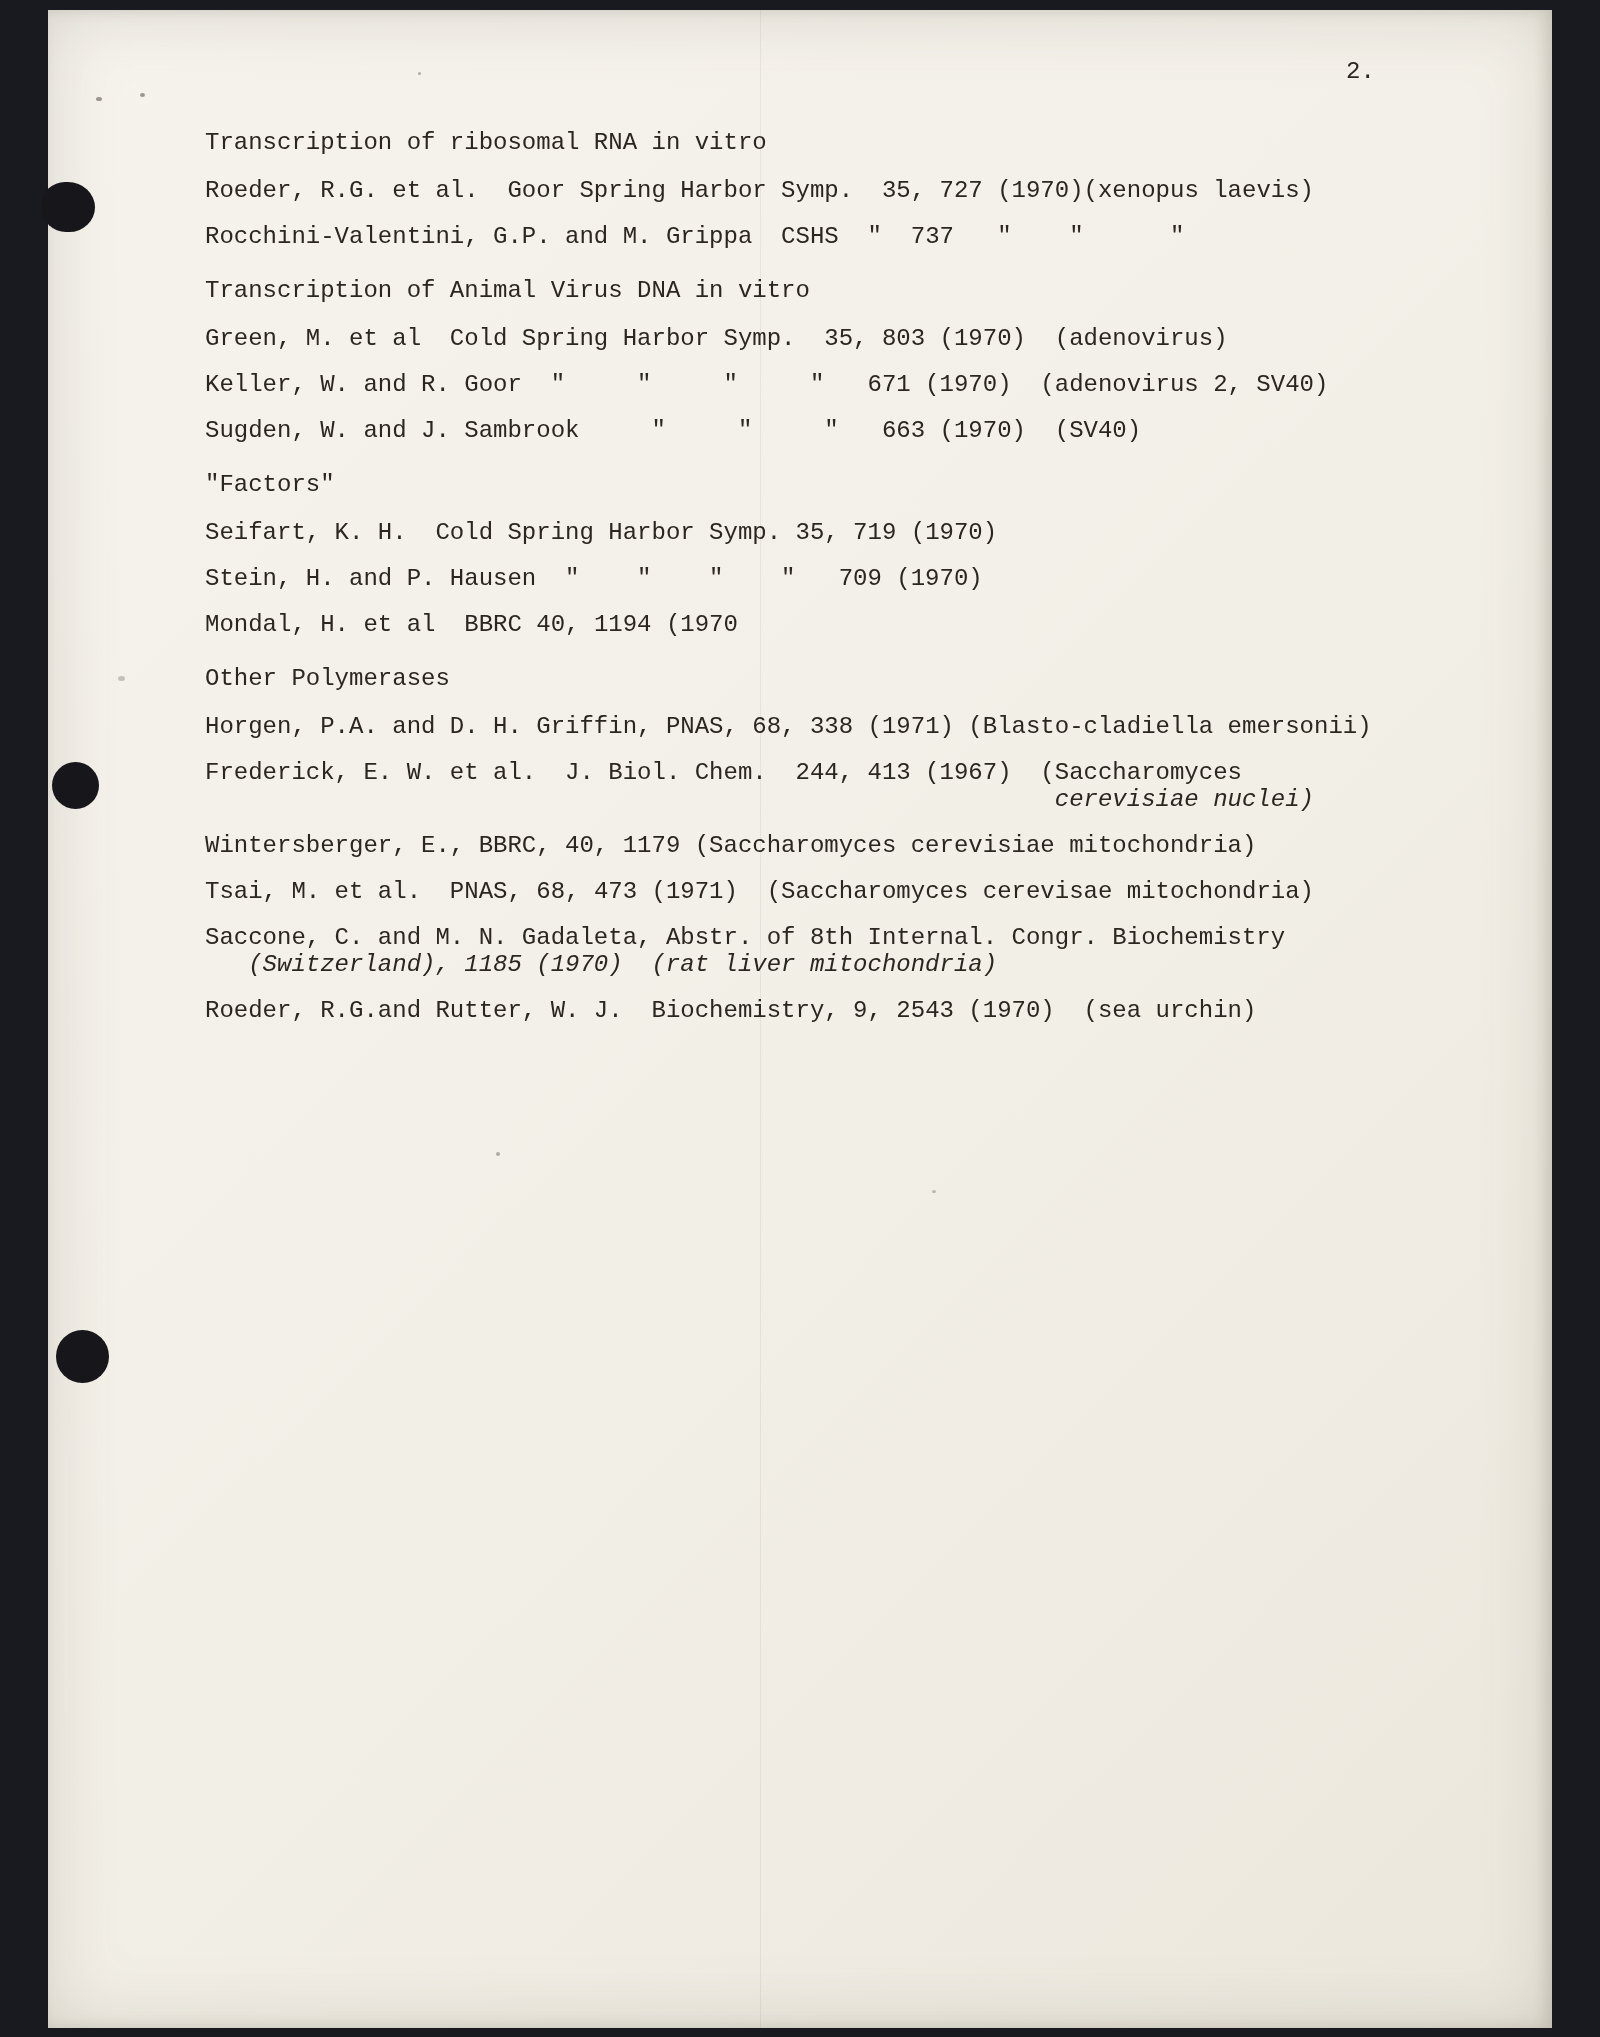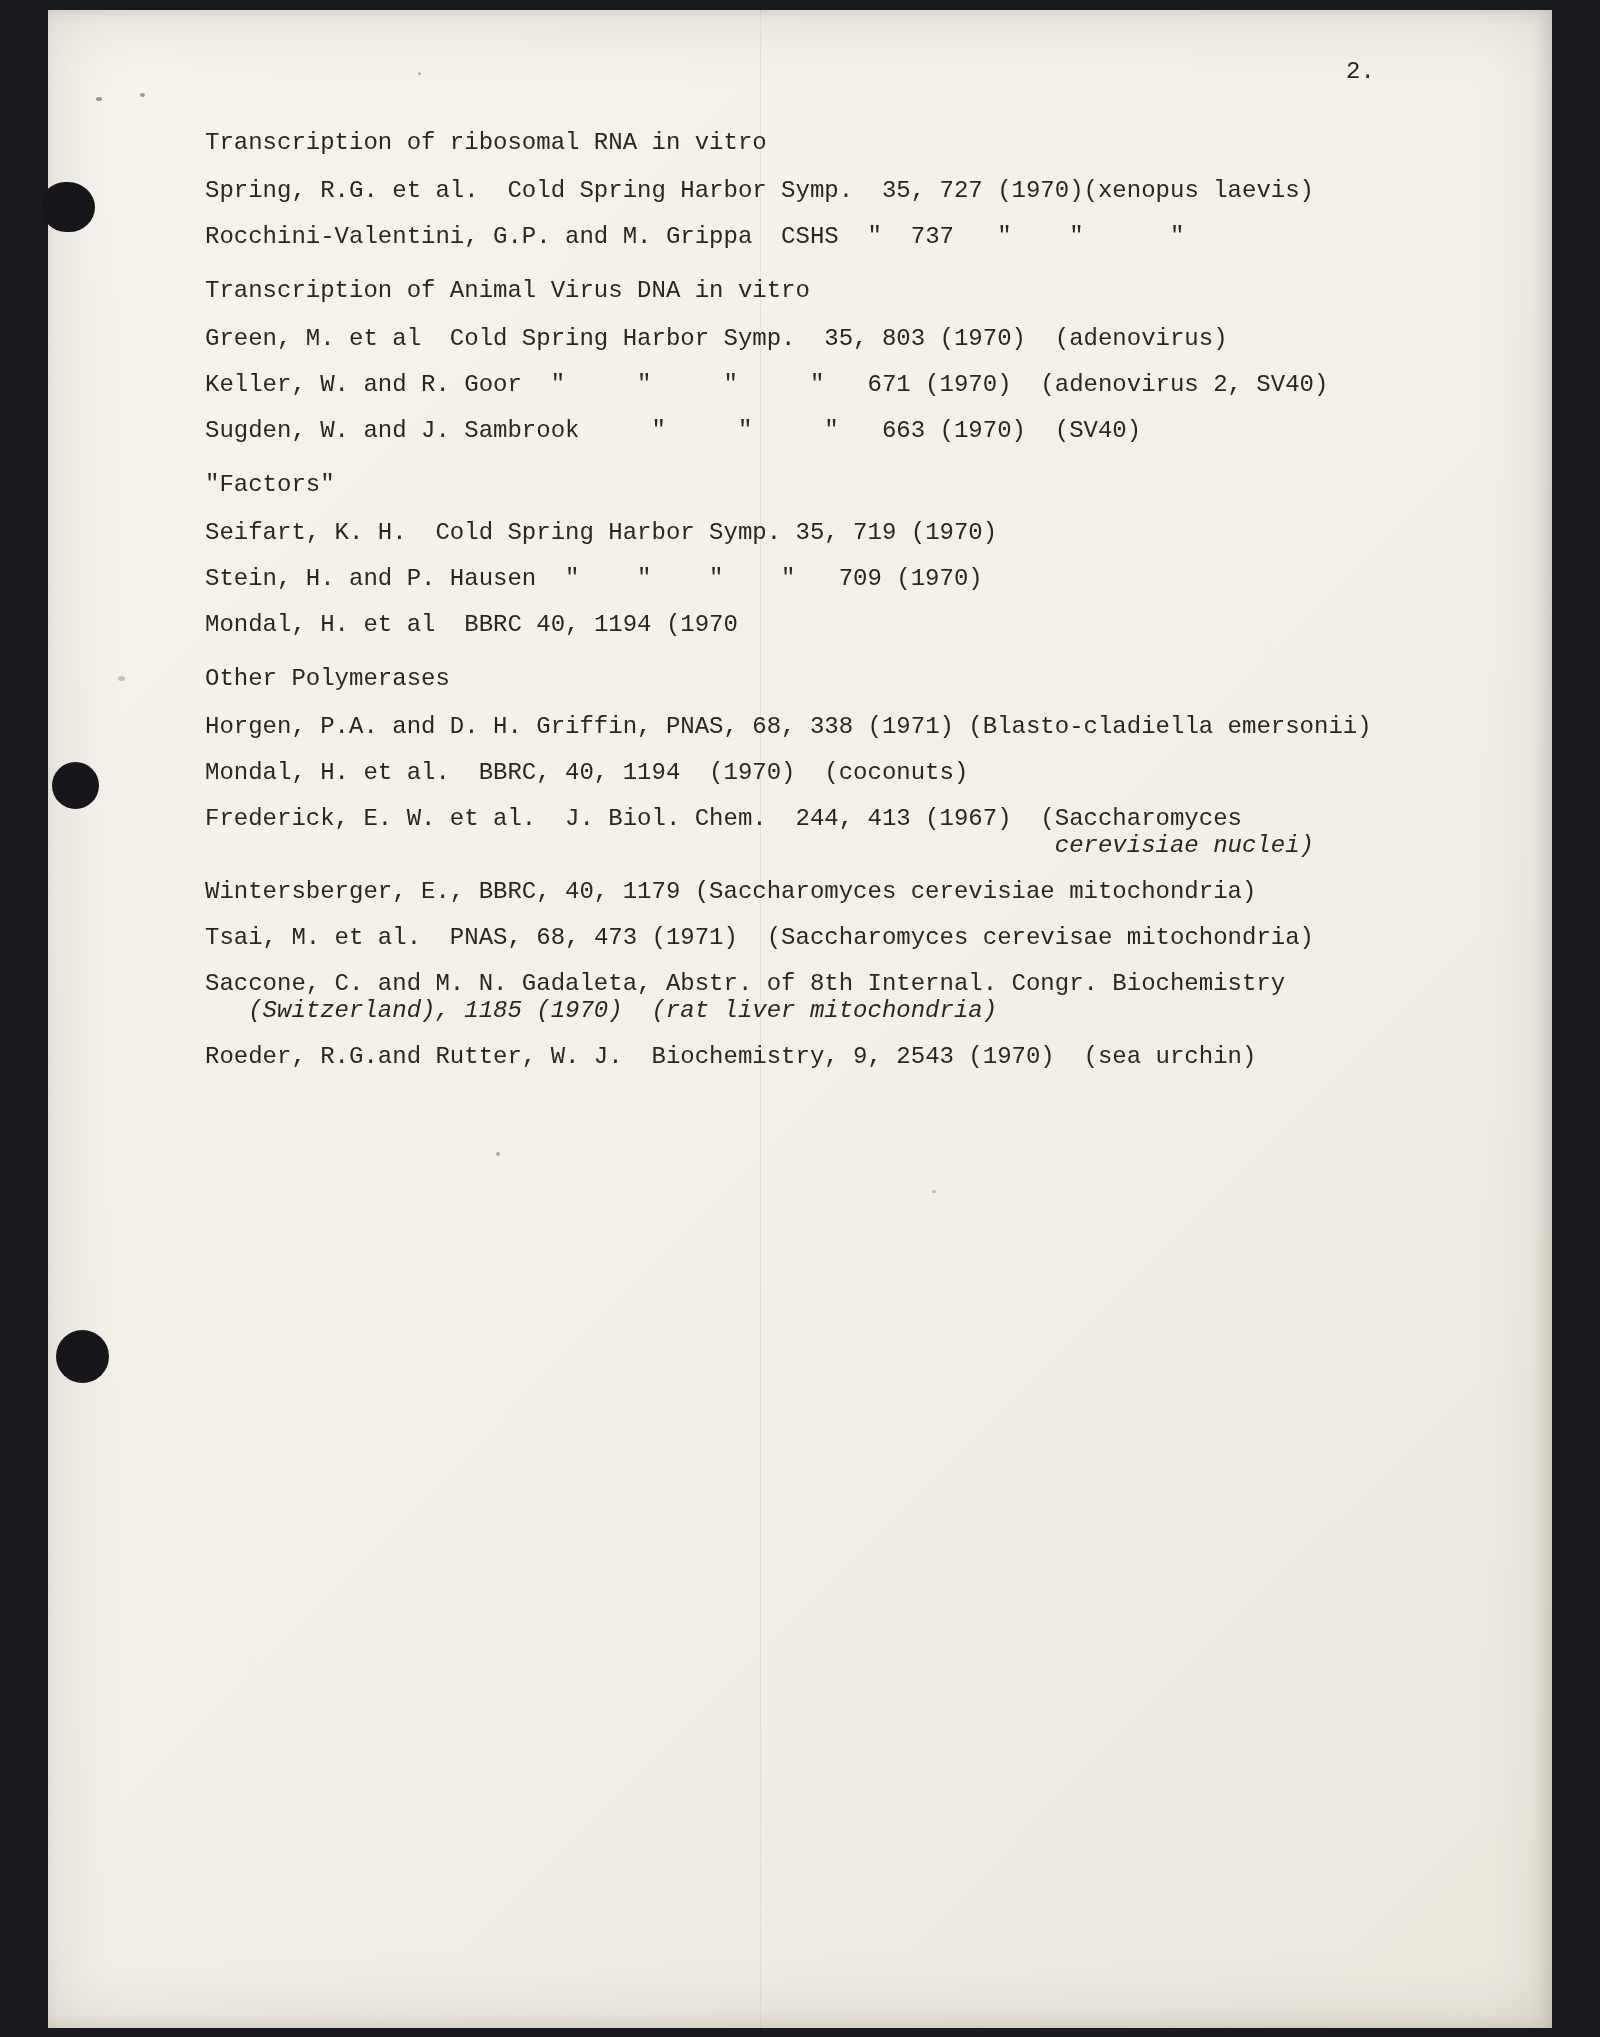--- a/index.html
+++ b/index.html
@@ -78,39 +78,38 @@
 </style>
 </head>
 <body>
 
 <div class="paper">
   <div class="fold-line"></div>
   <div class="page-number">2.</div>
   <div class="content">
       <div class="section">
         <div class="heading"><span class="u">Transcription of ribosomal RNA in vitro</span></div>
-        <div class="line"><span>Spring, R.G. et al.  Cold Spring Harbor Symp.  </span><span class="u">35</span><span>, 727 (1970)(xenopus laevis)</span></div>
+        <div class="line"><span>Roeder, R.G. et al.  Goor Spring Harbor Symp.  </span><span class="u">35</span><span>, 727 (1970)(xenopus laevis)</span></div>
         <div class="line"><span>Rocchini-Valentini, G.P. and M. Grippa  CSHS  </span><span class="u">"</span><span>  737   "    "      "</span></div>
       </div>
       <div class="section">
         <div class="heading"><span class="u">Transcription of Animal Virus DNA in vitro</span></div>
         <div class="line"><span>Green, M. et al  Cold Spring Harbor Symp.  35, 803 (1970)  (adenovirus)</span></div>
         <div class="line"><span>Keller, W. and R. Goor  "     "     "     "   671 (1970)  (adenovirus 2, SV40)</span></div>
         <div class="line"><span>Sugden, W. and J. Sambrook     "     "     "   663 (1970)  (SV40)</span></div>
       </div>
       <div class="section">
         <div class="heading"><span class="u">"Factors"</span></div>
         <div class="line"><span>Seifart, K. H.  Cold Spring Harbor Symp. </span><span class="u">35</span><span>, 719 (1970)</span></div>
         <div class="line"><span>Stein, H. and P. Hausen  "    "    "    "   709 (1970)</span></div>
         <div class="line"><span>Mondal, H. et al  BBRC </span><span class="u">40</span><span>, 1194 (1970</span></div>
       </div>
       <div class="section">
         <div class="heading"><span class="u">Other Polymerases</span></div>
         <div class="line"><span>Horgen, P.A. and D. H. Griffin, PNAS, </span><span class="u">68</span><span>, 338 (1971) (Blasto-cladiella emersonii)</span></div>
-        <div class="line"><span>Mondal, H. et al.  BBRC, 40, 1194  (1970)  (coconuts)</span></div>
         <div class="line"><span>Frederick, E. W. et al.  J. Biol. Chem.  244, 413 (1967)  (Saccharomyces</span></div>
         <div class="line cont" style="padding-left: 59ch;"><span>cerevisiae nuclei)</span></div>
         <div class="line"><span>Wintersberger, E., BBRC, 40, 1179 (Saccharomyces cerevisiae mitochondria)</span></div>
         <div class="line"><span>Tsai, M. et al.  PNAS, </span><span class="u">68</span><span>, 473 (1971)  (Saccharomyces cerevisae mitochondria)</span></div>
         <div class="line"><span>Saccone, C. and M. N. Gadaleta, Abstr. of 8th Internal. Congr. Biochemistry</span></div>
         <div class="line cont" style="padding-left: 3ch;"><span>(Switzerland), 1185 (1970)  (rat liver mitochondria)</span></div>
         <div class="line"><span>Roeder, R.G.and Rutter, W. J.  Biochemistry, </span><span class="u">9</span><span>, 2543 (1970)  (sea urchin)</span></div>
       </div>
     </div>
 </div>

